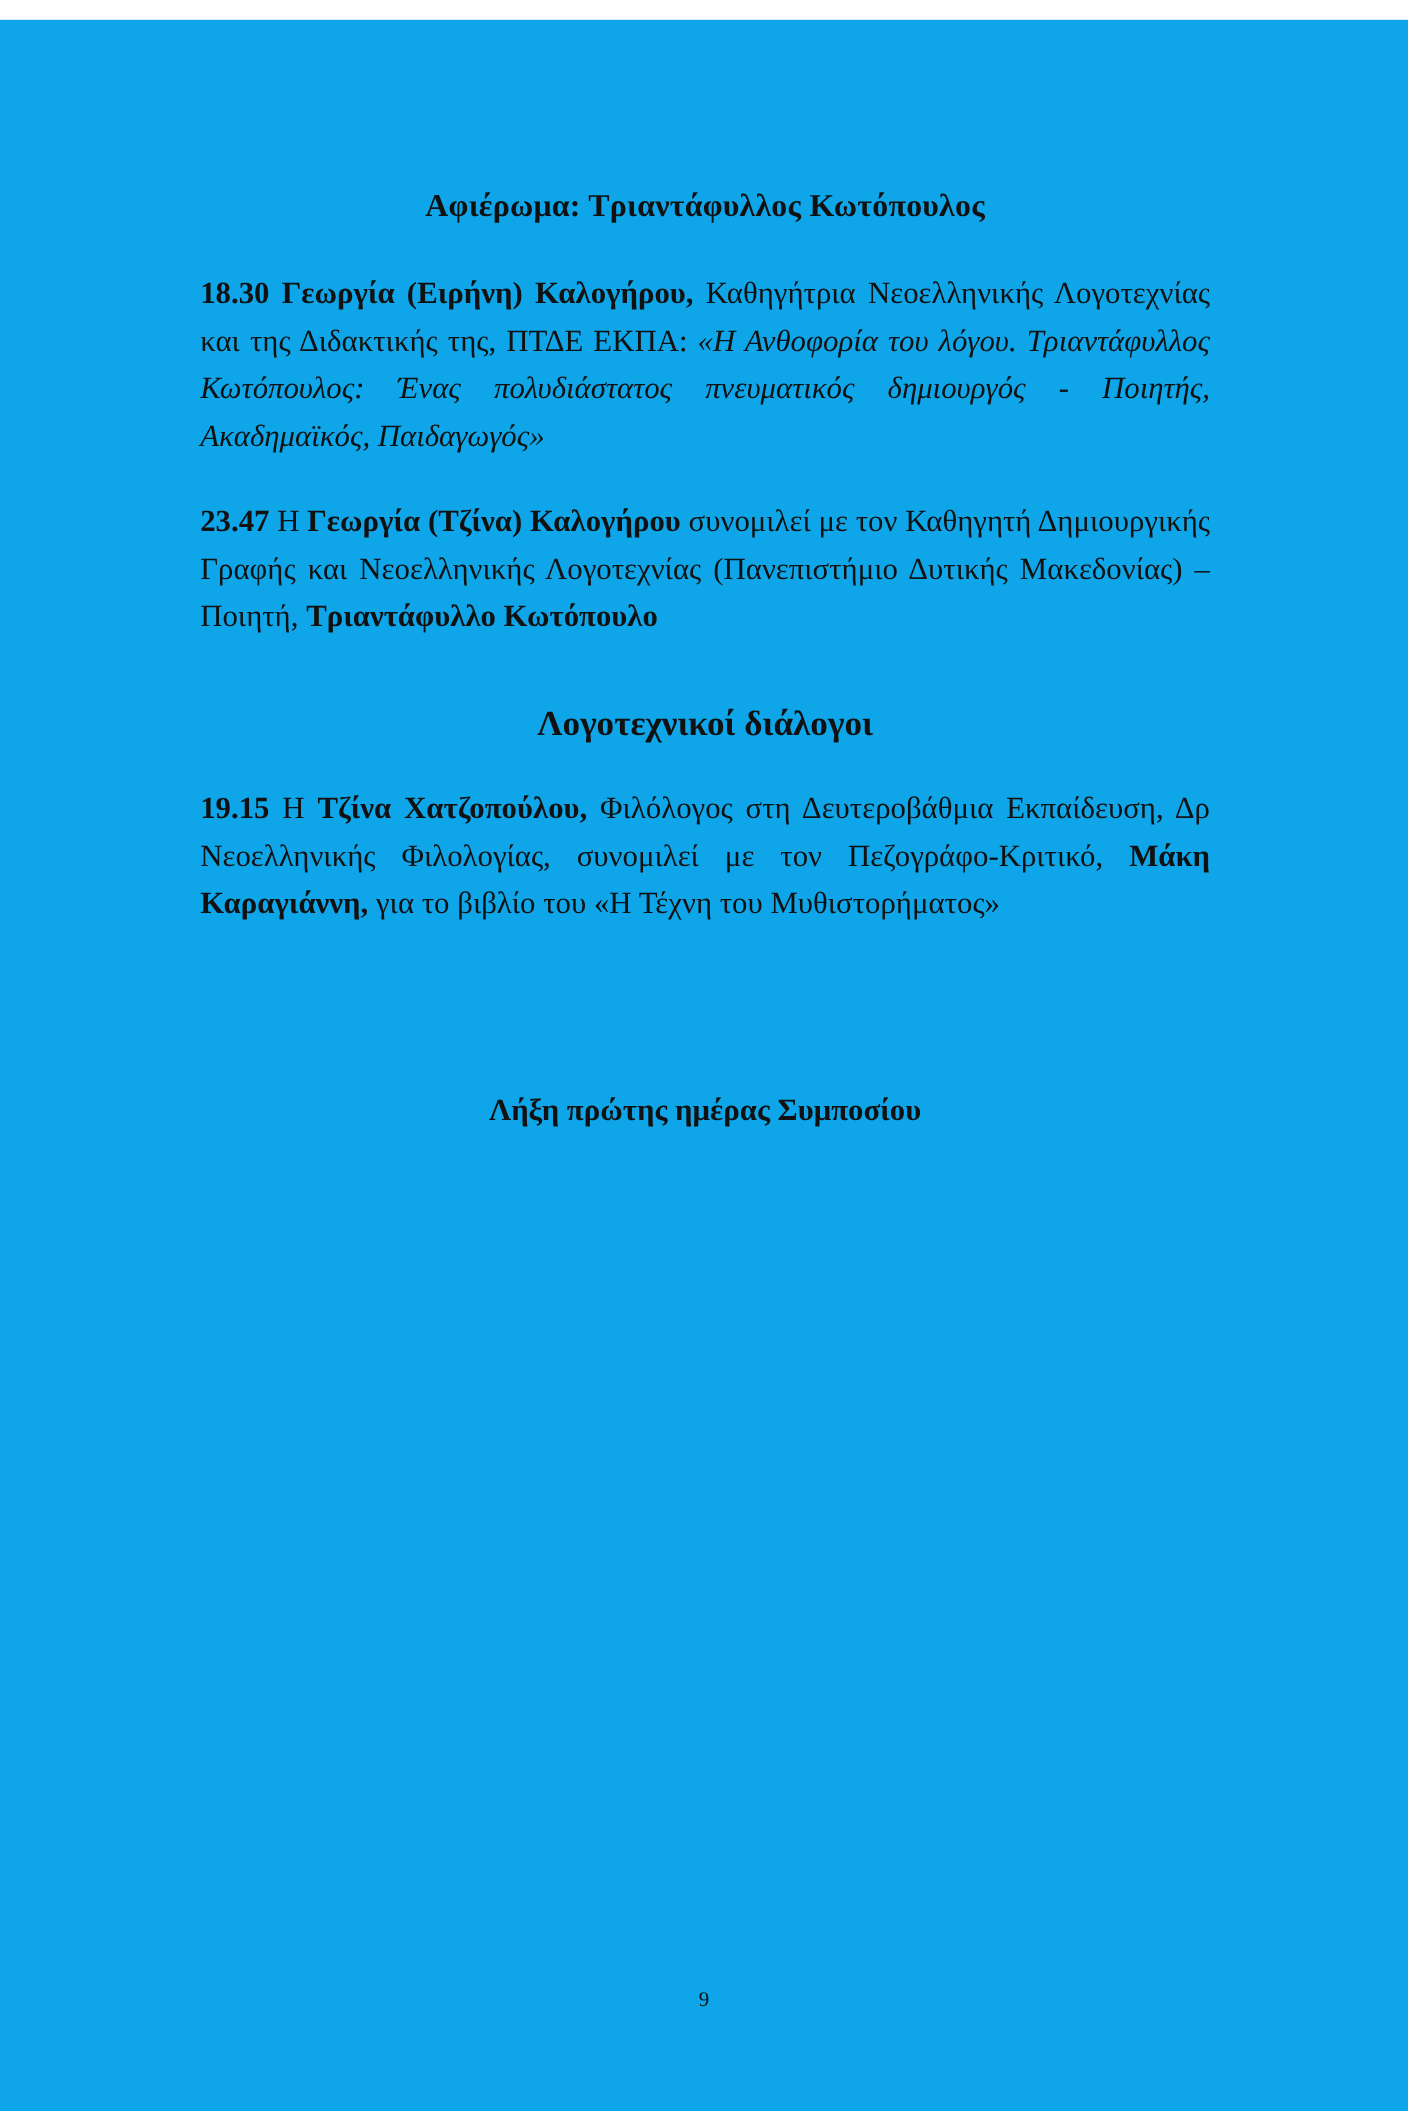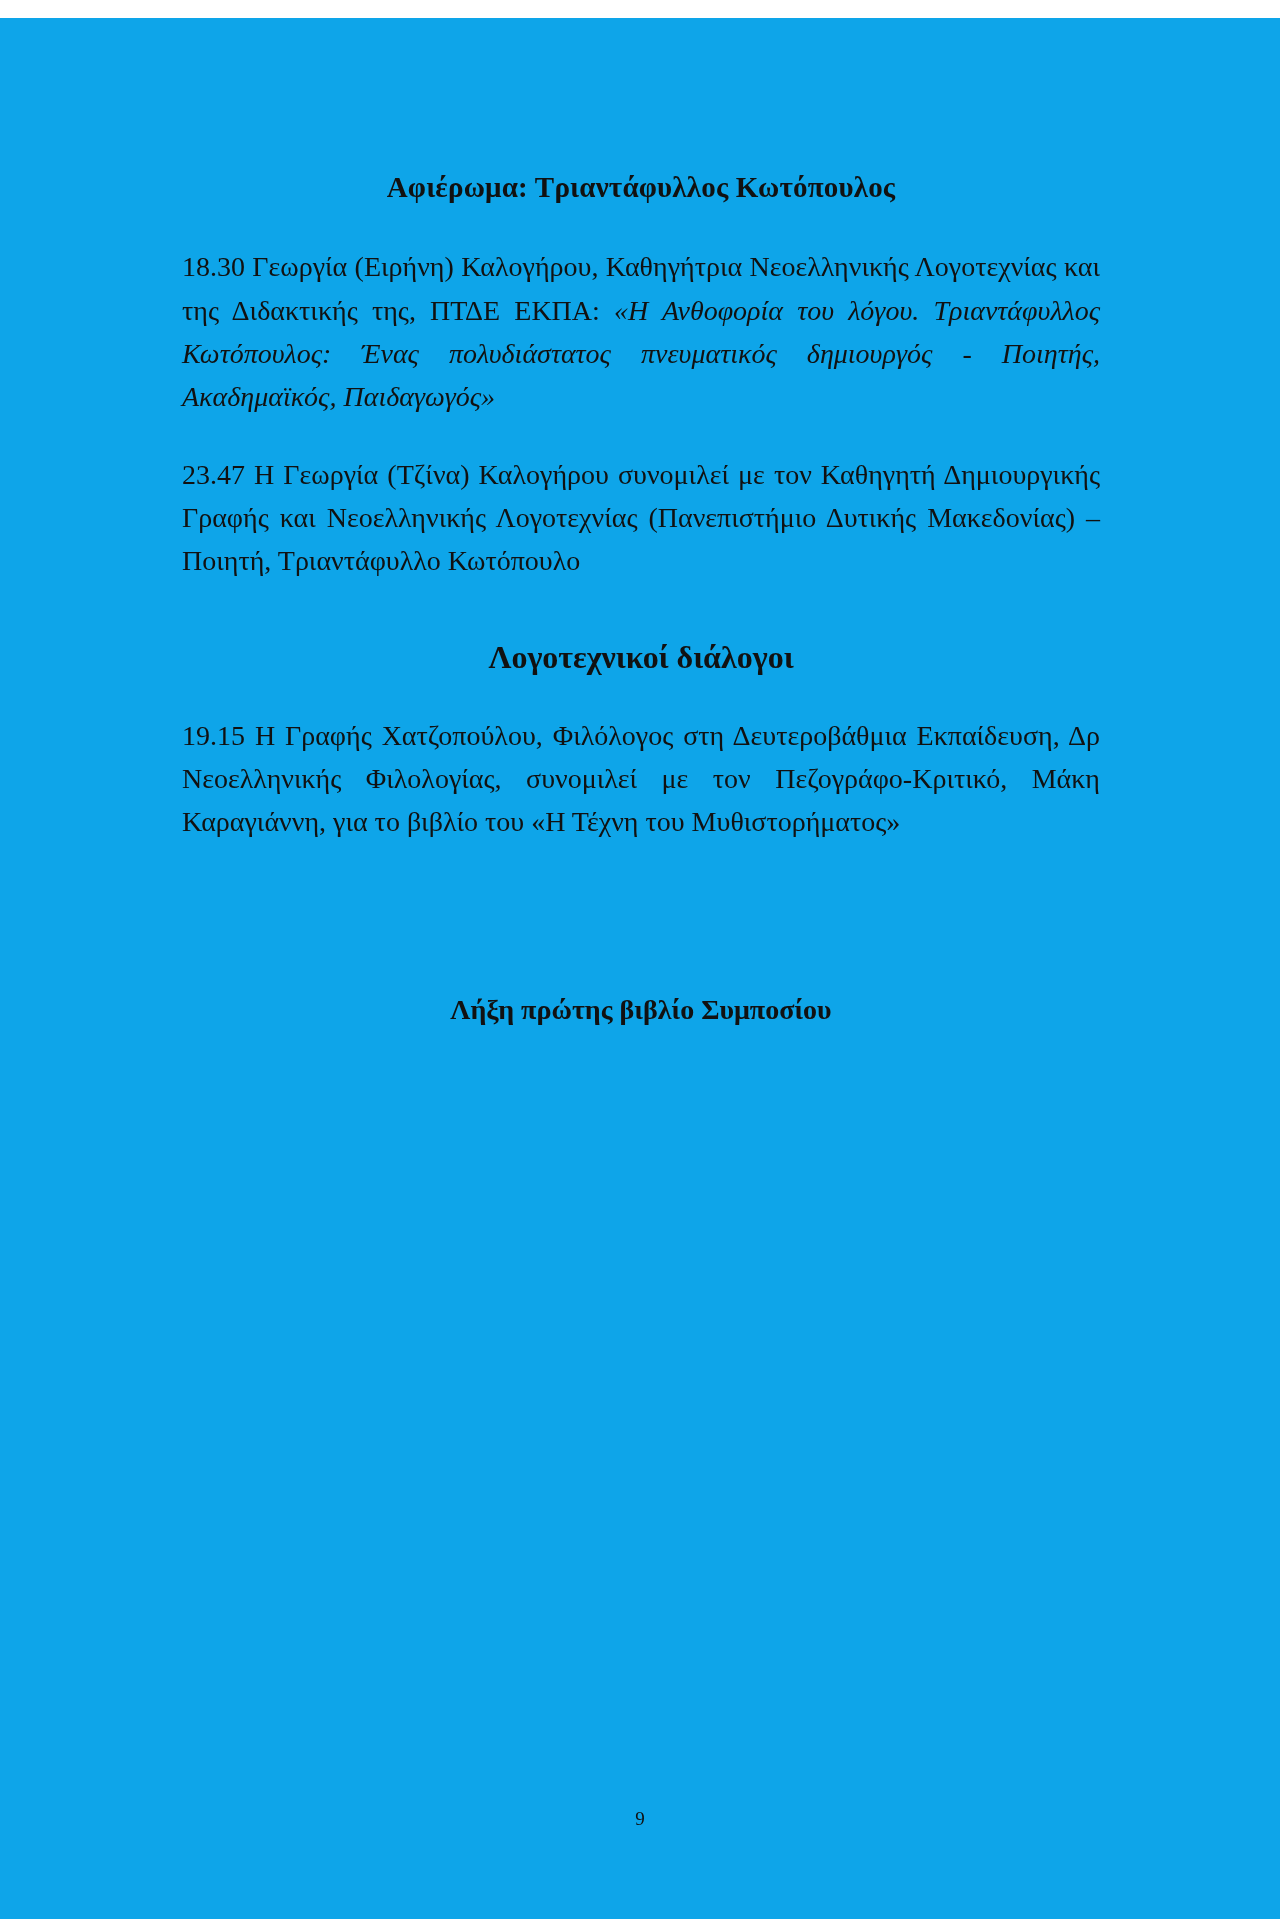--- a/index.html
+++ b/index.html
@@ -38,21 +38,21 @@
   .para {
     font-size: 28px;
     line-height: 1.55;
     text-align: justify;
     margin: 0 0 34px 0;
     text-justify: inter-word;
   }
   .para.last {
     margin-bottom: 0;
   }
-  .b { font-weight: normal; }
+  .b { font-weight: bold; }
   .i { font-style: italic; }
 
   .section-heading {
     text-align: center;
     font-weight: bold;
     font-size: 32px;
     line-height: 1.4;
     margin: 52px 0 34px 0;
   }
   .closing {
@@ -84,21 +84,21 @@
       <span class="i">«Η Ανθοφορία του λόγου. Τριαντάφυλλος Κωτόπουλος: Ένας πολυδιάστατος πνευματικός δημιουργός - Ποιητής, Ακαδημαϊκός, Παιδαγωγός»</span>
     </p>
 
     <p class="para">
       <span class="b">23.47</span><span> Η </span><span class="b">Γεωργία (Τζίνα) Καλογήρου</span><span> συνομιλεί με τον Καθηγητή Δημιουργικής Γραφής και Νεοελληνικής Λογοτεχνίας (Πανεπιστήμιο Δυτικής Μακεδονίας) – Ποιητή, </span><span class="b">Τριαντάφυλλο Κωτόπουλο</span>
     </p>
 
     <div class="section-heading">Λογοτεχνικοί διάλογοι</div>
 
     <p class="para last">
-      <span class="b">19.15</span><span> Η </span><span class="b">Γραφής Χατζοπούλου,</span><span> Φιλόλογος στη Δευτεροβάθμια Εκπαίδευση, Δρ Νεοελληνικής Φιλολογίας, συνομιλεί με τον Πεζογράφο-Κριτικό, </span><span class="b">Μάκη Καραγιάννη,</span><span> για το βιβλίο του «Η Τέχνη του Μυθιστορήματος»</span>
+      <span class="b">19.15</span><span> Η </span><span class="b">Τζίνα Χατζοπούλου,</span><span> Φιλόλογος στη Δευτεροβάθμια Εκπαίδευση, Δρ Νεοελληνικής Φιλολογίας, συνομιλεί με τον Πεζογράφο-Κριτικό, </span><span class="b">Μάκη Καραγιάννη,</span><span> για το βιβλίο του «Η Τέχνη του Μυθιστορήματος»</span>
     </p>
 
-    <div class="closing">Λήξη πρώτης βιβλίο Συμποσίου</div>
+    <div class="closing">Λήξη πρώτης ημέρας Συμποσίου</div>
 
   </div>
 
   <div class="folio">9</div>
 </div>
 
 </body></html>

